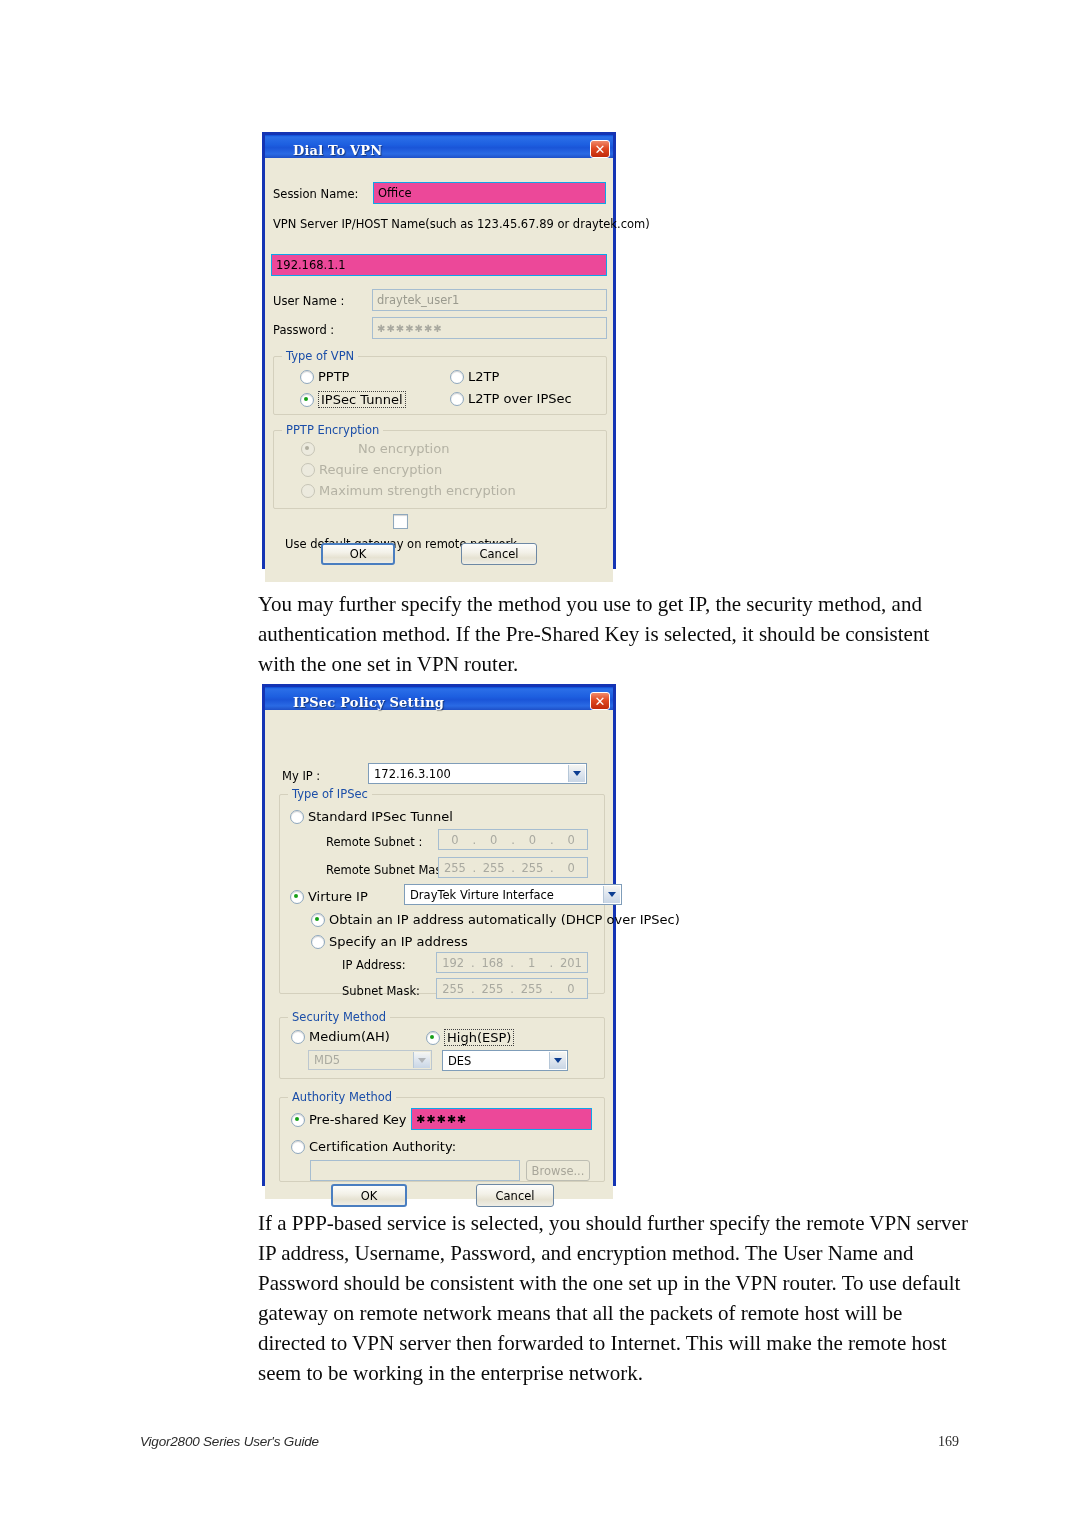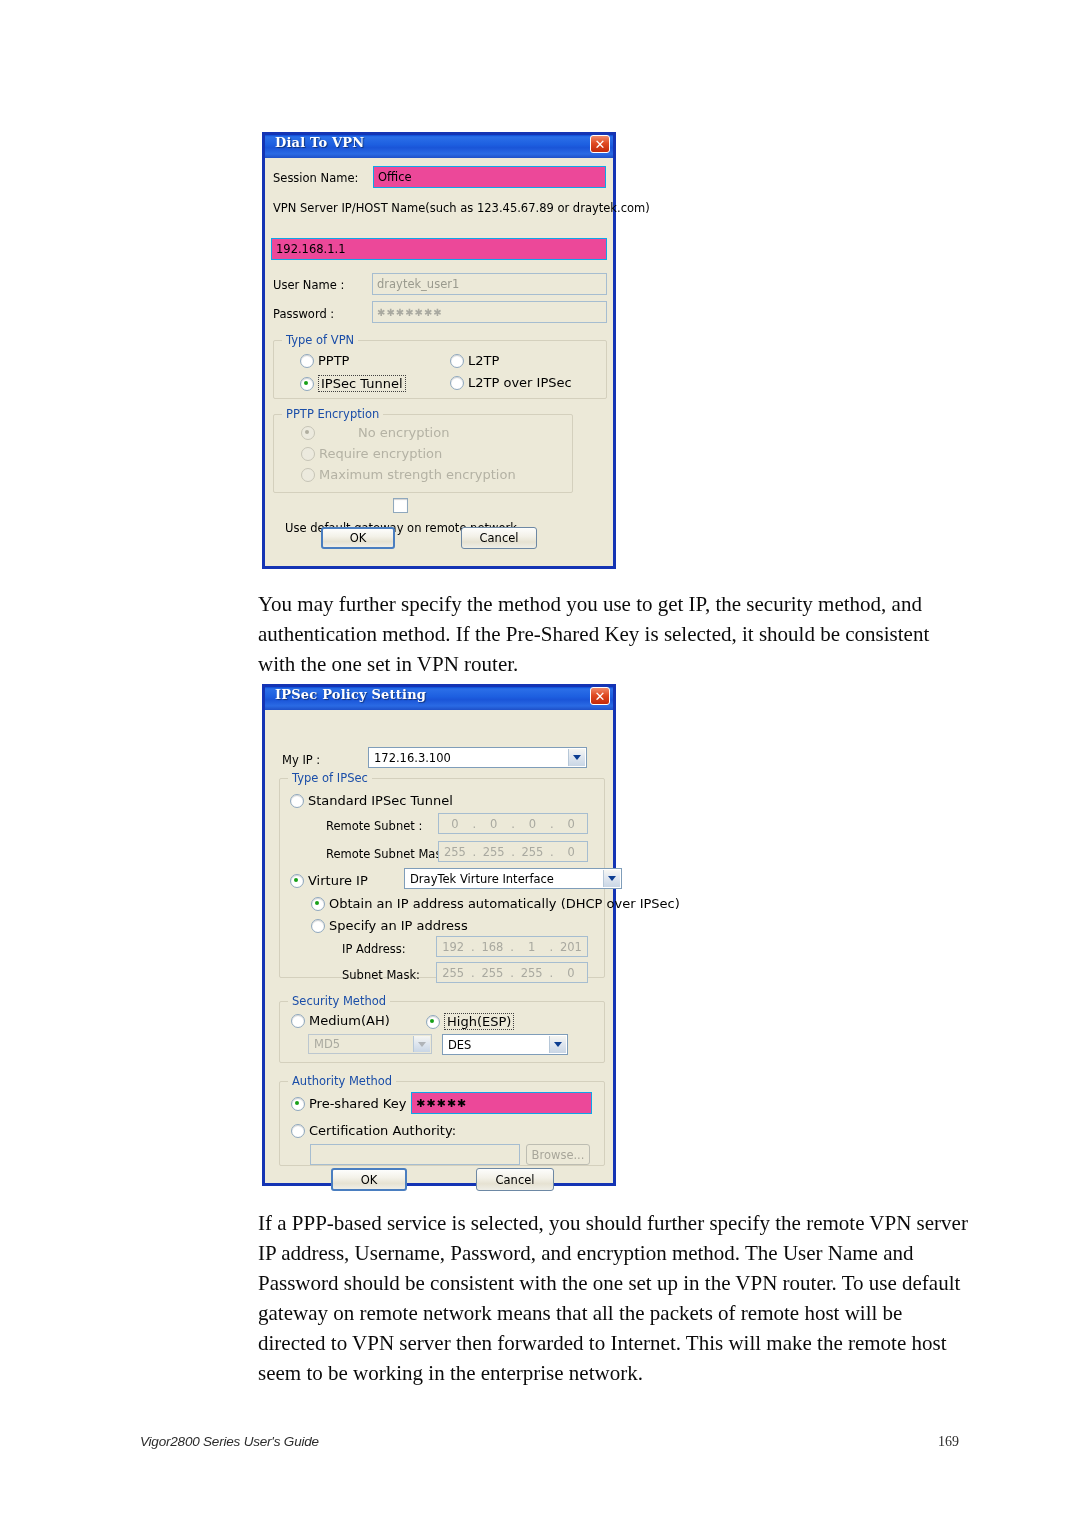--- a/index.html
+++ b/index.html
@@ -34,24 +34,24 @@
   .xp-titlebar {
     height: 26px;
     background: linear-gradient(to bottom,
                 #0a4ad6 0%, #2b6fe8 8%, #1d5fe0 42%,
                 #1a55d8 55%, #2a6ae4 82%, #1e50c8 100%);
     border-left: 3px solid #1434b4;
     border-right: 3px solid #1434b4;
     border-top: 3px solid #1434b4;
     box-sizing: border-box;
     display: flex;
-    align-items: flex-start;
-    padding: 0 3px 0 10px;
+    align-items: flex-end;
+    padding: 0 3px 0 28px;
     position: relative;
-    margin: -0px -0px 0 -0px;
+    margin: -0px -0px 16px -0px;
   }
   .xp-title-text {
     color: #ffffff;
     font-family: "DejaVu Serif", serif;
     font-weight: bold;
     font-size: 13px;
     letter-spacing: 0.2px;
     text-shadow: 1px 1px 1px rgba(0,0,0,.45);
     flex: 1;
     white-space: nowrap;
@@ -337,21 +337,21 @@
           <span class="dot"></span>
           <span class="focus">IPSec Tunnel</span>
         </div>
 
         <div class="radio" style="left:176px; top:34px;">
           <span class="dot"></span>
           <span>L2TP over IPSec</span>
         </div>
       </div>
 
-      <div class="group" style="left:8px; top:256px; width:300px; height:79px;">
+      <div class="group" style="left:8px; top:256px; width:334px; height:79px;">
         <span class="gtitle">PPTP Encryption</span>
 
         <div class="radio disabled checked" style="left:27px; top:10px;gap:43px;">
           <span class="dot"></span>
           <span>No encryption</span>
         </div>
 
         <div class="radio disabled" style="left:27px; top:31px;">
           <span class="dot"></span>
           <span>Require encryption</span>

